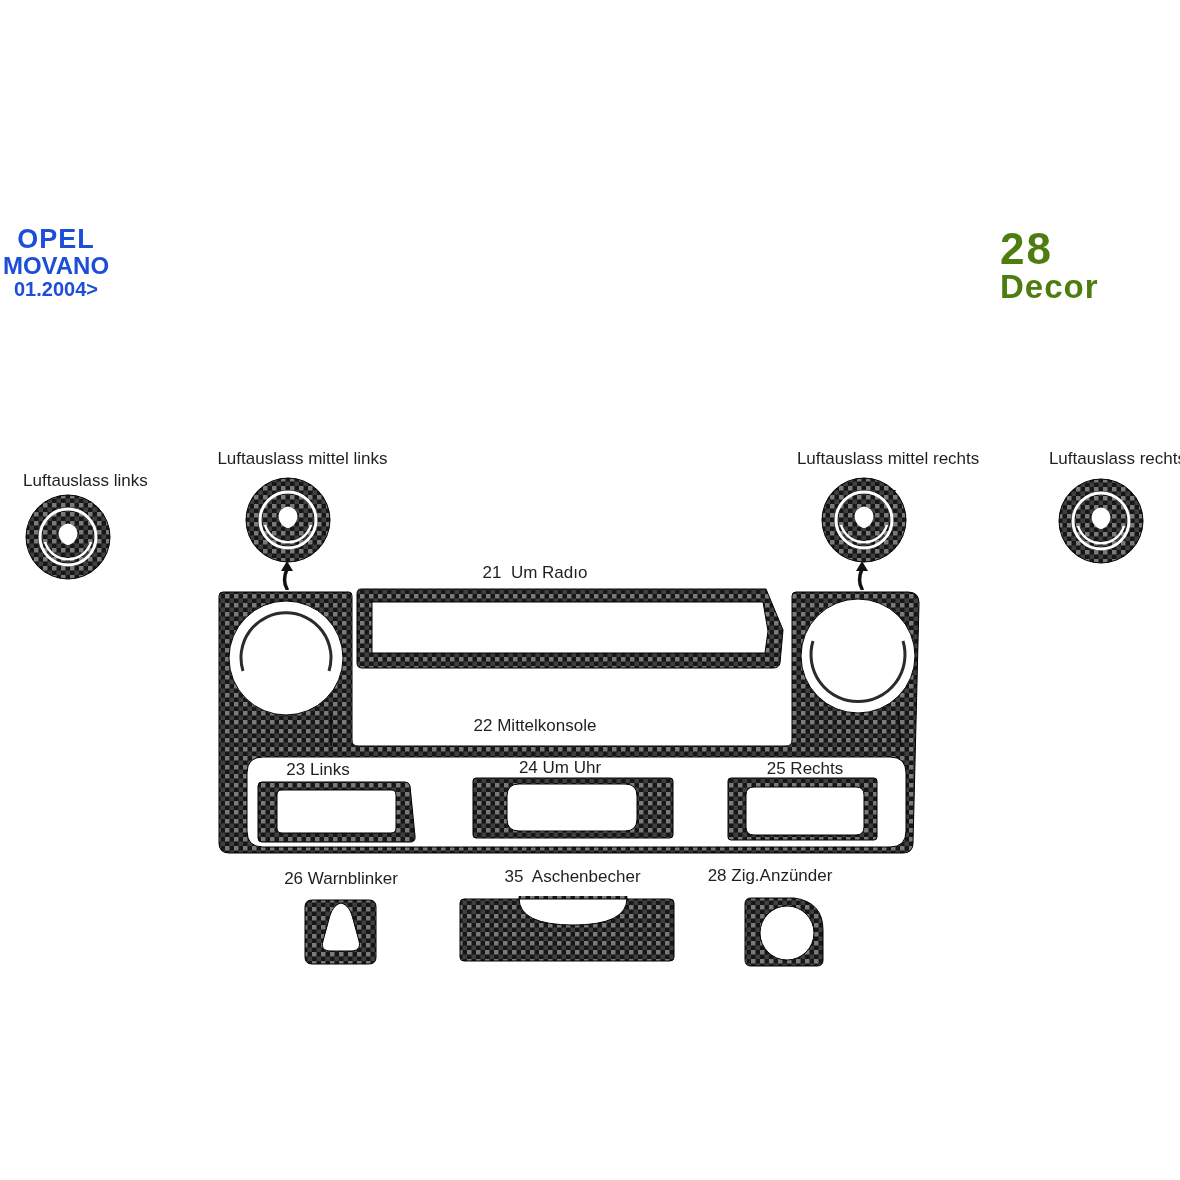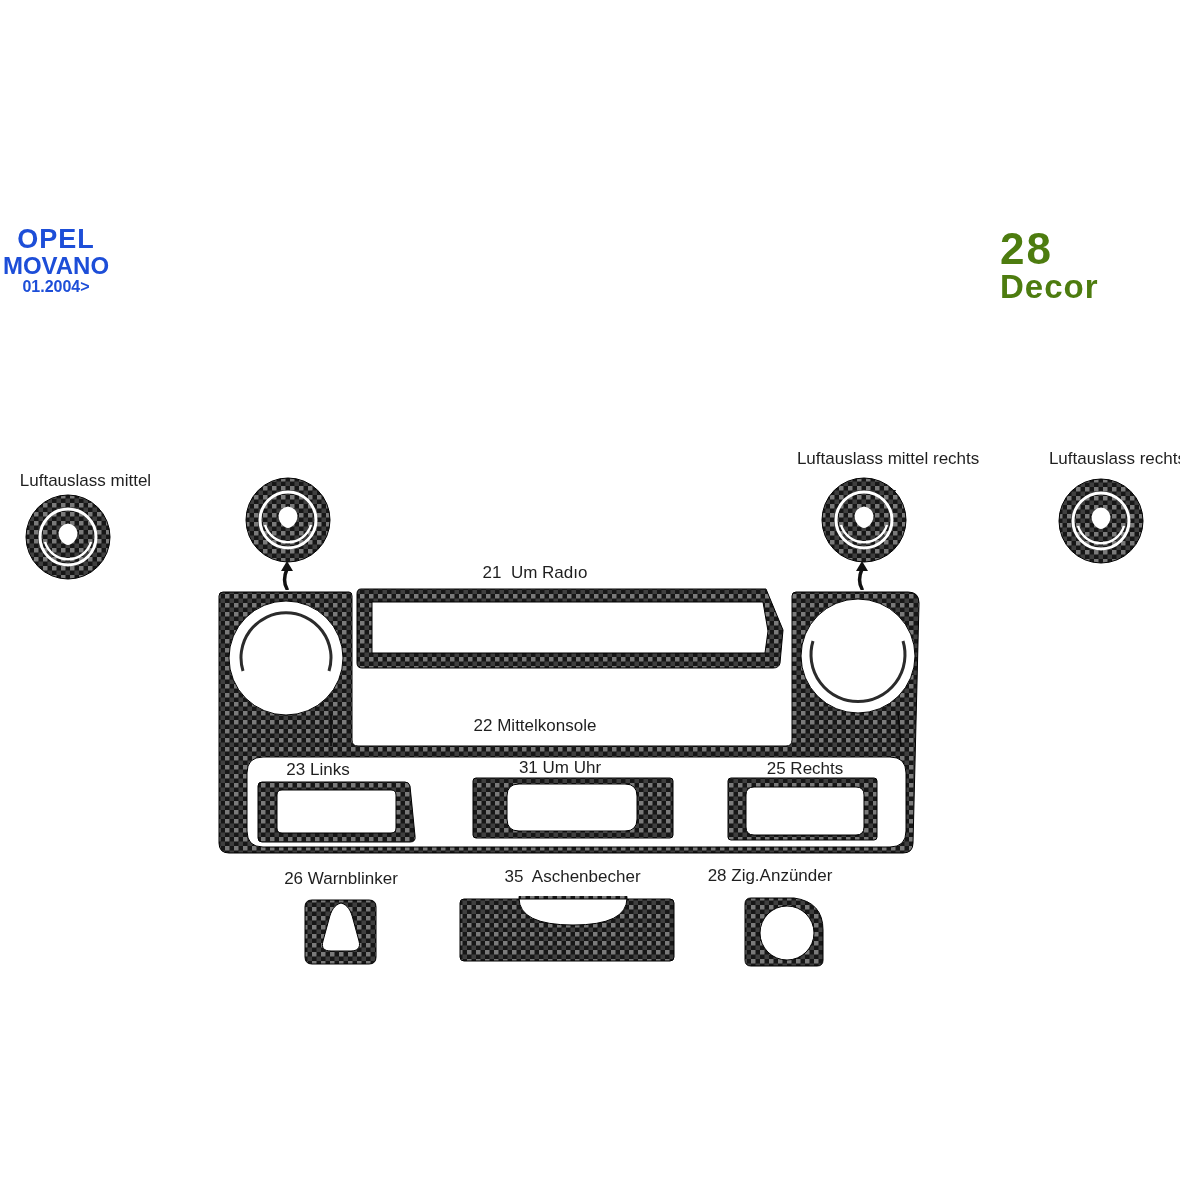--- a/index.html
+++ b/index.html
@@ -6,21 +6,21 @@
   #canvas{position:relative;width:1180px;height:1180px;background:#fff;overflow:hidden;
           font-family:"Liberation Sans",sans-serif;}
   .lbl{position:absolute;font:17px/1.12 "Liberation Sans",sans-serif;color:#1f1f1f;
        text-align:center;white-space:pre;}
   .lbl .rng{display:block;}
   .piece{position:absolute;display:block;}
   
   .brand{position:absolute;left:0;top:226px;width:112px;text-align:center;color:#1d4ed8;}
   .brand .l1{font-size:27px;font-weight:bold;letter-spacing:1px;line-height:1.0;}
   .brand .l2{font-size:24px;font-weight:bold;letter-spacing:0px;line-height:1.05;}
-  .brand .l3{font-size:16px;font-weight:bold;line-height:1.1;}
+  .brand .l3{font-size:20px;font-weight:bold;line-height:1.1;}
   
   .kit{position:absolute;right:20px;top:228px;width:160px;text-align:left;color:#4d7c0f;}
   .kit .num{font-size:44px;font-weight:bold;line-height:0.95;letter-spacing:2px;}
   .kit .name{font-size:33px;font-weight:bold;letter-spacing:1px;line-height:1.0;}
 </style>
 </head>
 <body>
 
 <div id="canvas">
 
@@ -49,36 +49,40 @@
     <div class="l2">MOVANO</div>
     <div class="l3">01.2004&gt;</div>
   </div>
 
   <div class="kit">
     <div class="num">28</div>
     <div class="name">Decor</div>
   </div>
 
   <div class="lbl" style="left:0;top:452px;width:152px">
-    <span>Luftauslass mittel</span>
+    <span>Luftauslass links</span>
     <span class="rng">1-5</span>
+  </div>
+  <div class="lbl" style="left:198px;top:430px;width:190px">
+    <span>Luftauslass mittel links</span>
+    <span class="rng">6-10</span>
   </div>
   <div class="lbl" style="left:778px;top:430px;width:196px">
     <span>Luftauslass mittel rechts</span>
     <span class="rng">11-15</span>
   </div>
   <div class="lbl" style="left:1030px;top:430px;width:152px">
     <span>Luftauslass rechts</span>
     <span class="rng">16-20</span>
   </div>
 
   <div class="lbl" style="left:430px;top:563px;width:210px">21  Um Radıo</div>
   <div class="lbl" style="left:430px;top:716px;width:210px">22 Mittelkonsole</div>
   <div class="lbl" style="left:260px;top:760px;width:116px">23 Links</div>
-  <div class="lbl" style="left:500px;top:758px;width:120px">31 Um Uhr</div>
+  <div class="lbl" style="left:500px;top:758px;width:120px">24 Um Uhr</div>
   <div class="lbl" style="left:745px;top:759px;width:120px">25 Rechts</div>
   <div class="lbl" style="left:275px;top:869px;width:132px">26 Warnblinker</div>
   <div class="lbl" style="left:500px;top:867px;width:145px">35  Aschenbecher</div>
   <div class="lbl" style="left:700px;top:866px;width:140px">28 Zig.Anzünder</div>
 
   <svg class="piece" style="left:25px;top:494px" width="86" height="86" viewBox="0 0 86 86">
       <use href="#vent-sym"></use>
     </svg>
   <svg class="piece" style="left:245px;top:477px" width="86" height="86" viewBox="0 0 86 86">
       <use href="#vent-sym"></use>

